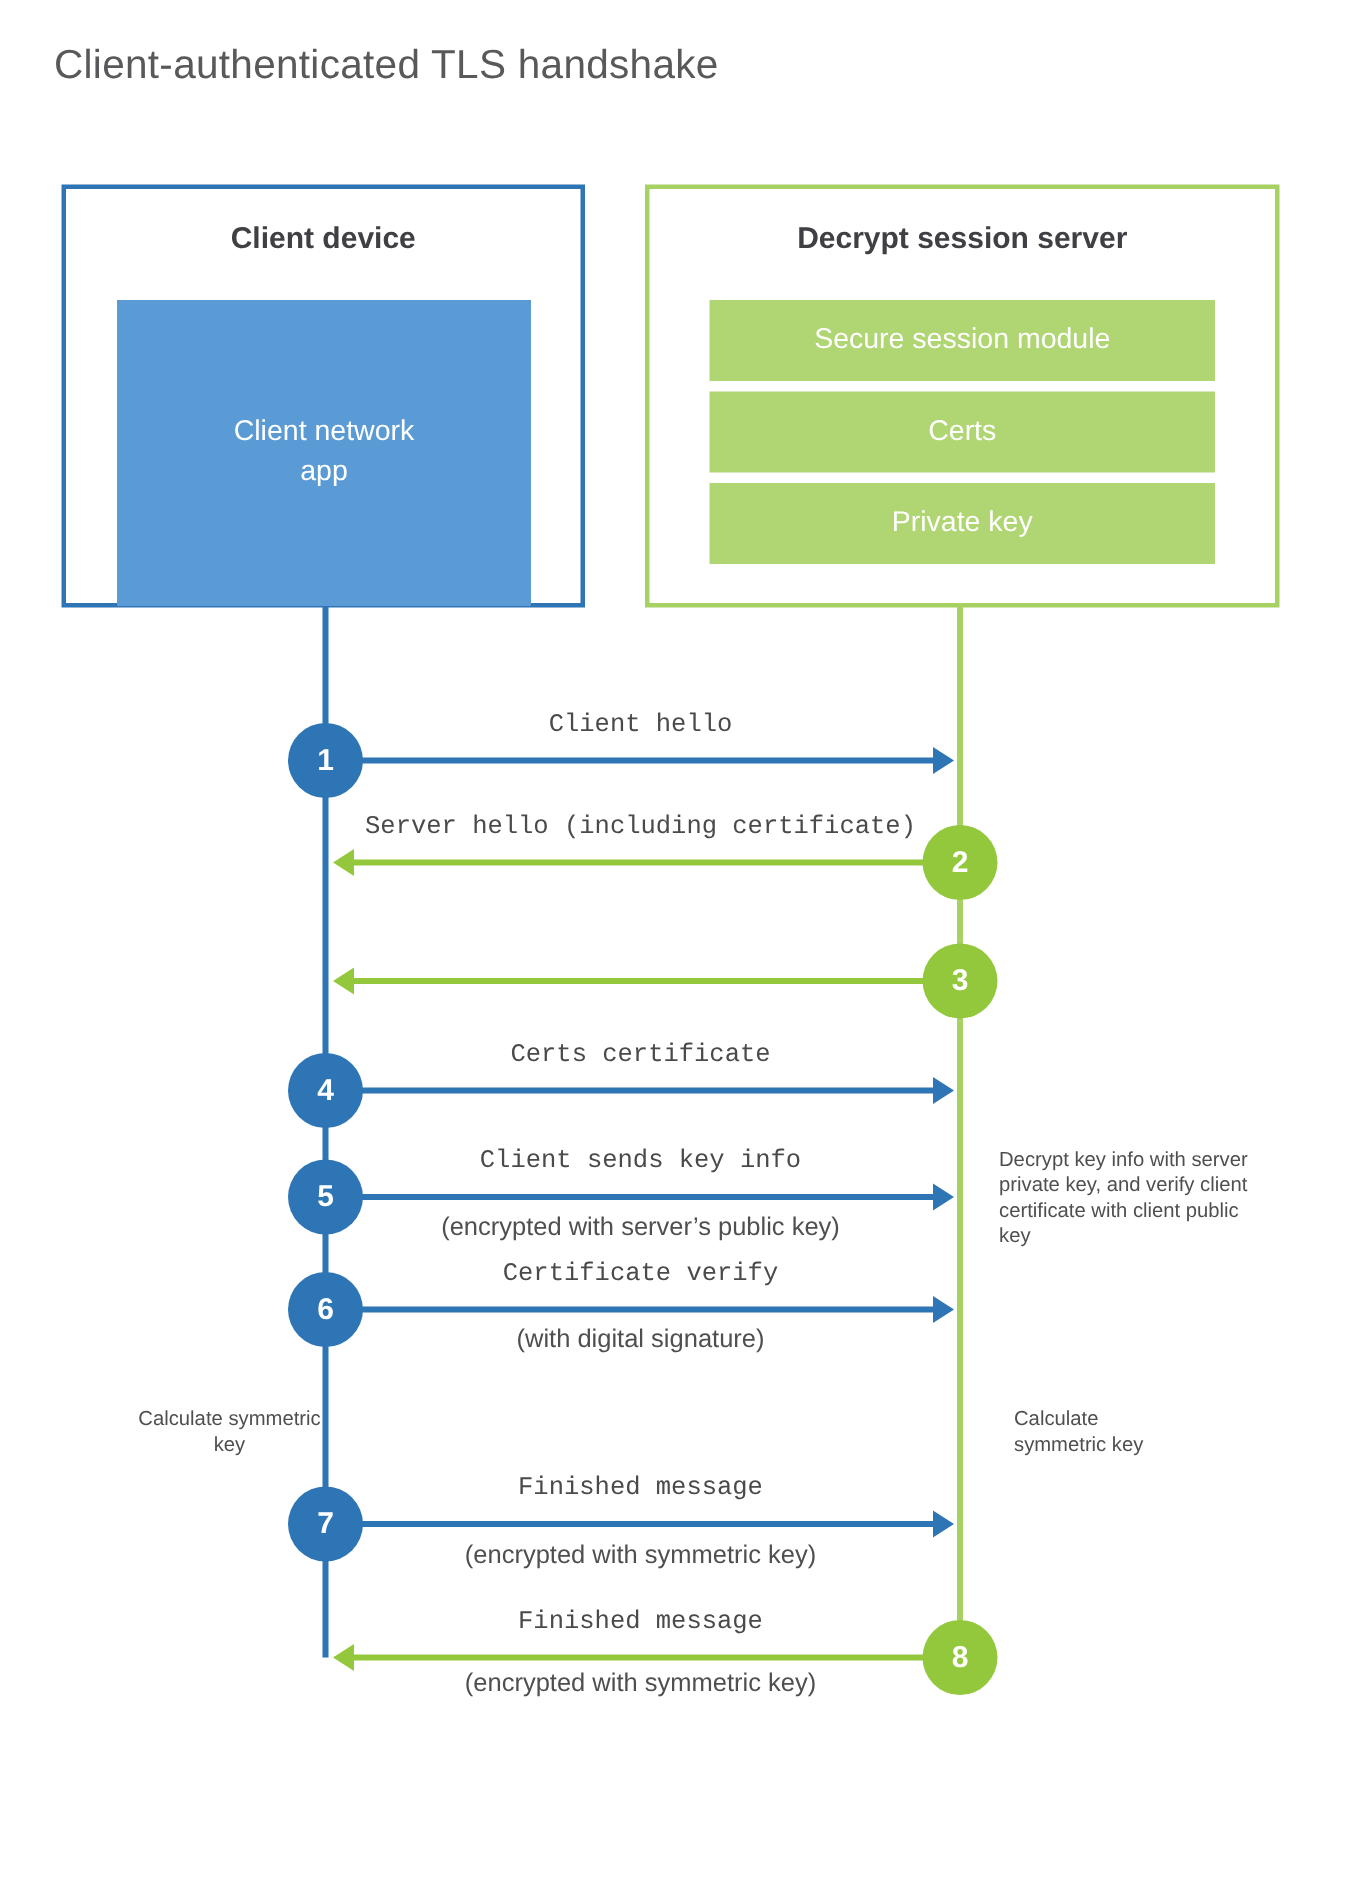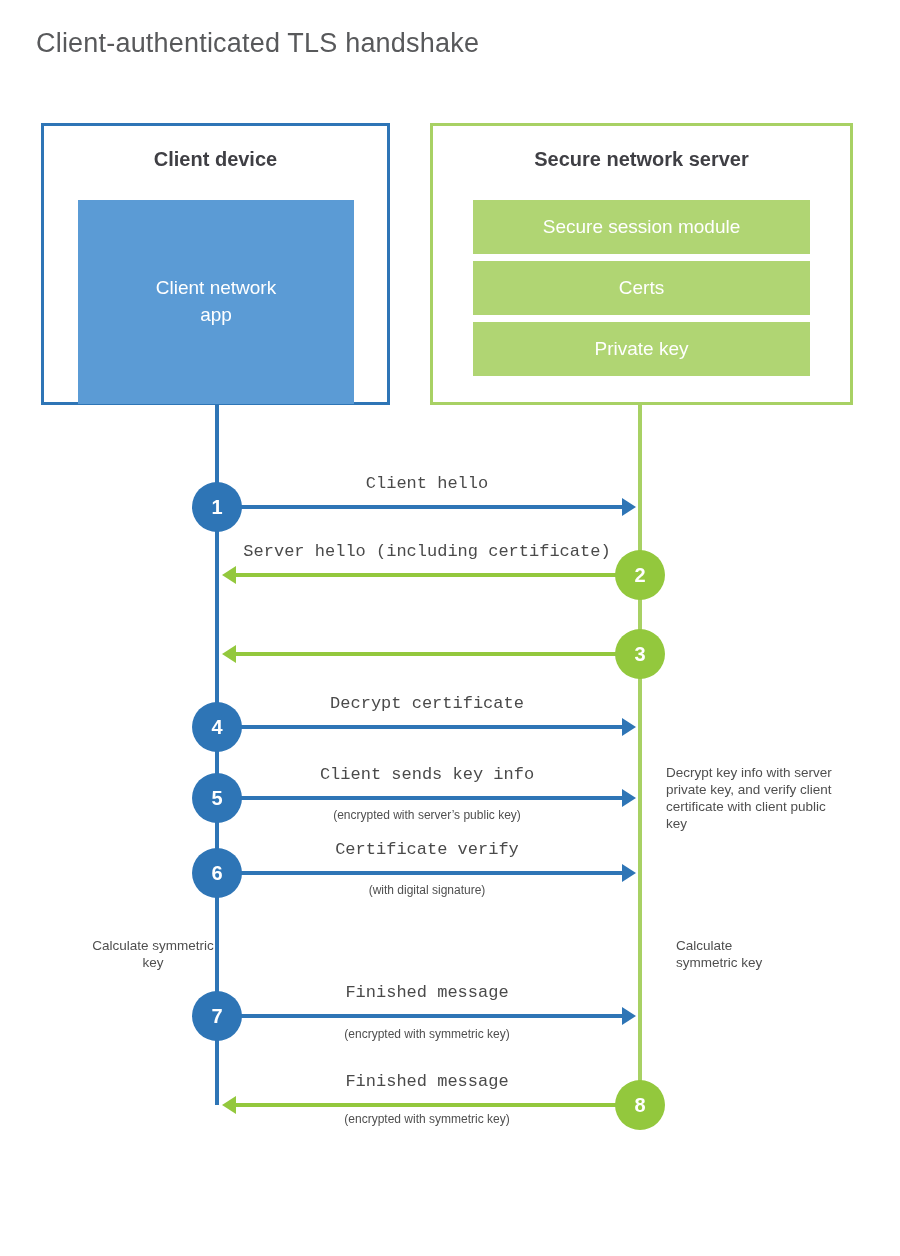--- a/index.html
+++ b/index.html
@@ -42,21 +42,21 @@
   .ag{left:235px;width:405px;background:var(--green);}
   .ag::before{content:"";position:absolute;left:-13px;top:-7px;width:0;height:0;
              border-right:14px solid var(--green);border-top:9px solid transparent;border-bottom:9px solid transparent;}
   .a1{top:505px}.a2{top:573px}.a3{top:652px}.a4{top:725px}
   .a5{top:796px}.a6{top:871px}.a7{top:1014px}.a8{top:1103px}
 
   
   .mlabel{position:absolute;left:217px;width:420px;text-align:center;font-size:17px;color:var(--text);font-family:Liberation Mono, monospace;}
   .l1{top:474px}.l2{top:542px}.l3{top:621px}.l4{top:694px}
   .l5{top:765px}.l6{top:840px}.l7{top:983px}.l8{top:1072px}
-  .msub{position:absolute;left:217px;width:420px;text-align:center;font-size:12px;color:var(--subtext);}
+  .msub{position:absolute;left:217px;width:420px;text-align:center;font-size:17px;color:var(--subtext);}
   .s5{top:808px}.s6{top:883px}.s7{top:1027px}.s8{top:1112px}
 
   
   .note{position:absolute;font-size:13.5px;line-height:17px;color:var(--subtext);}
   .note-decrypt{left:666px;top:764px;width:178px;text-align:left;}
   .note-calc-left{left:88px;top:937px;width:130px;text-align:center;}
   .note-calc-right{left:676px;top:937px;width:110px;text-align:left;}
 </style>
 </head>
 <body>
@@ -65,41 +65,41 @@
 
   <div class="title">Client-authenticated TLS handshake</div>
 
   <div class="actor actor-client">
     <h2>Client device</h2>
     <div class="app-box">Client network
 app</div>
   </div>
 
   <div class="actor actor-server">
-    <h2>Secure network server</h2>
+    <h2>Decrypt session server</h2>
     <div class="bar bar1">Secure session module</div>
     <div class="bar bar2">Certs</div>
     <div class="bar bar3">Private key</div>
   </div>
 
   <div class="lifeline lifeline-client"></div>
   <div class="lifeline lifeline-server"></div>
 
   <div class="mlabel l1">Client hello</div>
   <div class="arrow ab a1"></div>
   <div class="circle cb c1">1</div>
 
   <div class="mlabel l2">Server hello (including certificate)</div>
   <div class="arrow ag a2"></div>
   <div class="circle cg c2">2</div>
 
   <div class="arrow ag a3"></div>
   <div class="circle cg c3">3</div>
 
-  <div class="mlabel l4">Decrypt certificate</div>
+  <div class="mlabel l4">Certs certificate</div>
   <div class="arrow ab a4"></div>
   <div class="circle cb c4">4</div>
 
   <div class="mlabel l5">Client sends key info</div>
   <div class="msub s5">(encrypted with server’s public key)</div>
   <div class="arrow ab a5"></div>
   <div class="circle cb c5">5</div>
 
   <div class="mlabel l6">Certificate verify</div>
   <div class="msub s6">(with digital signature)</div>

